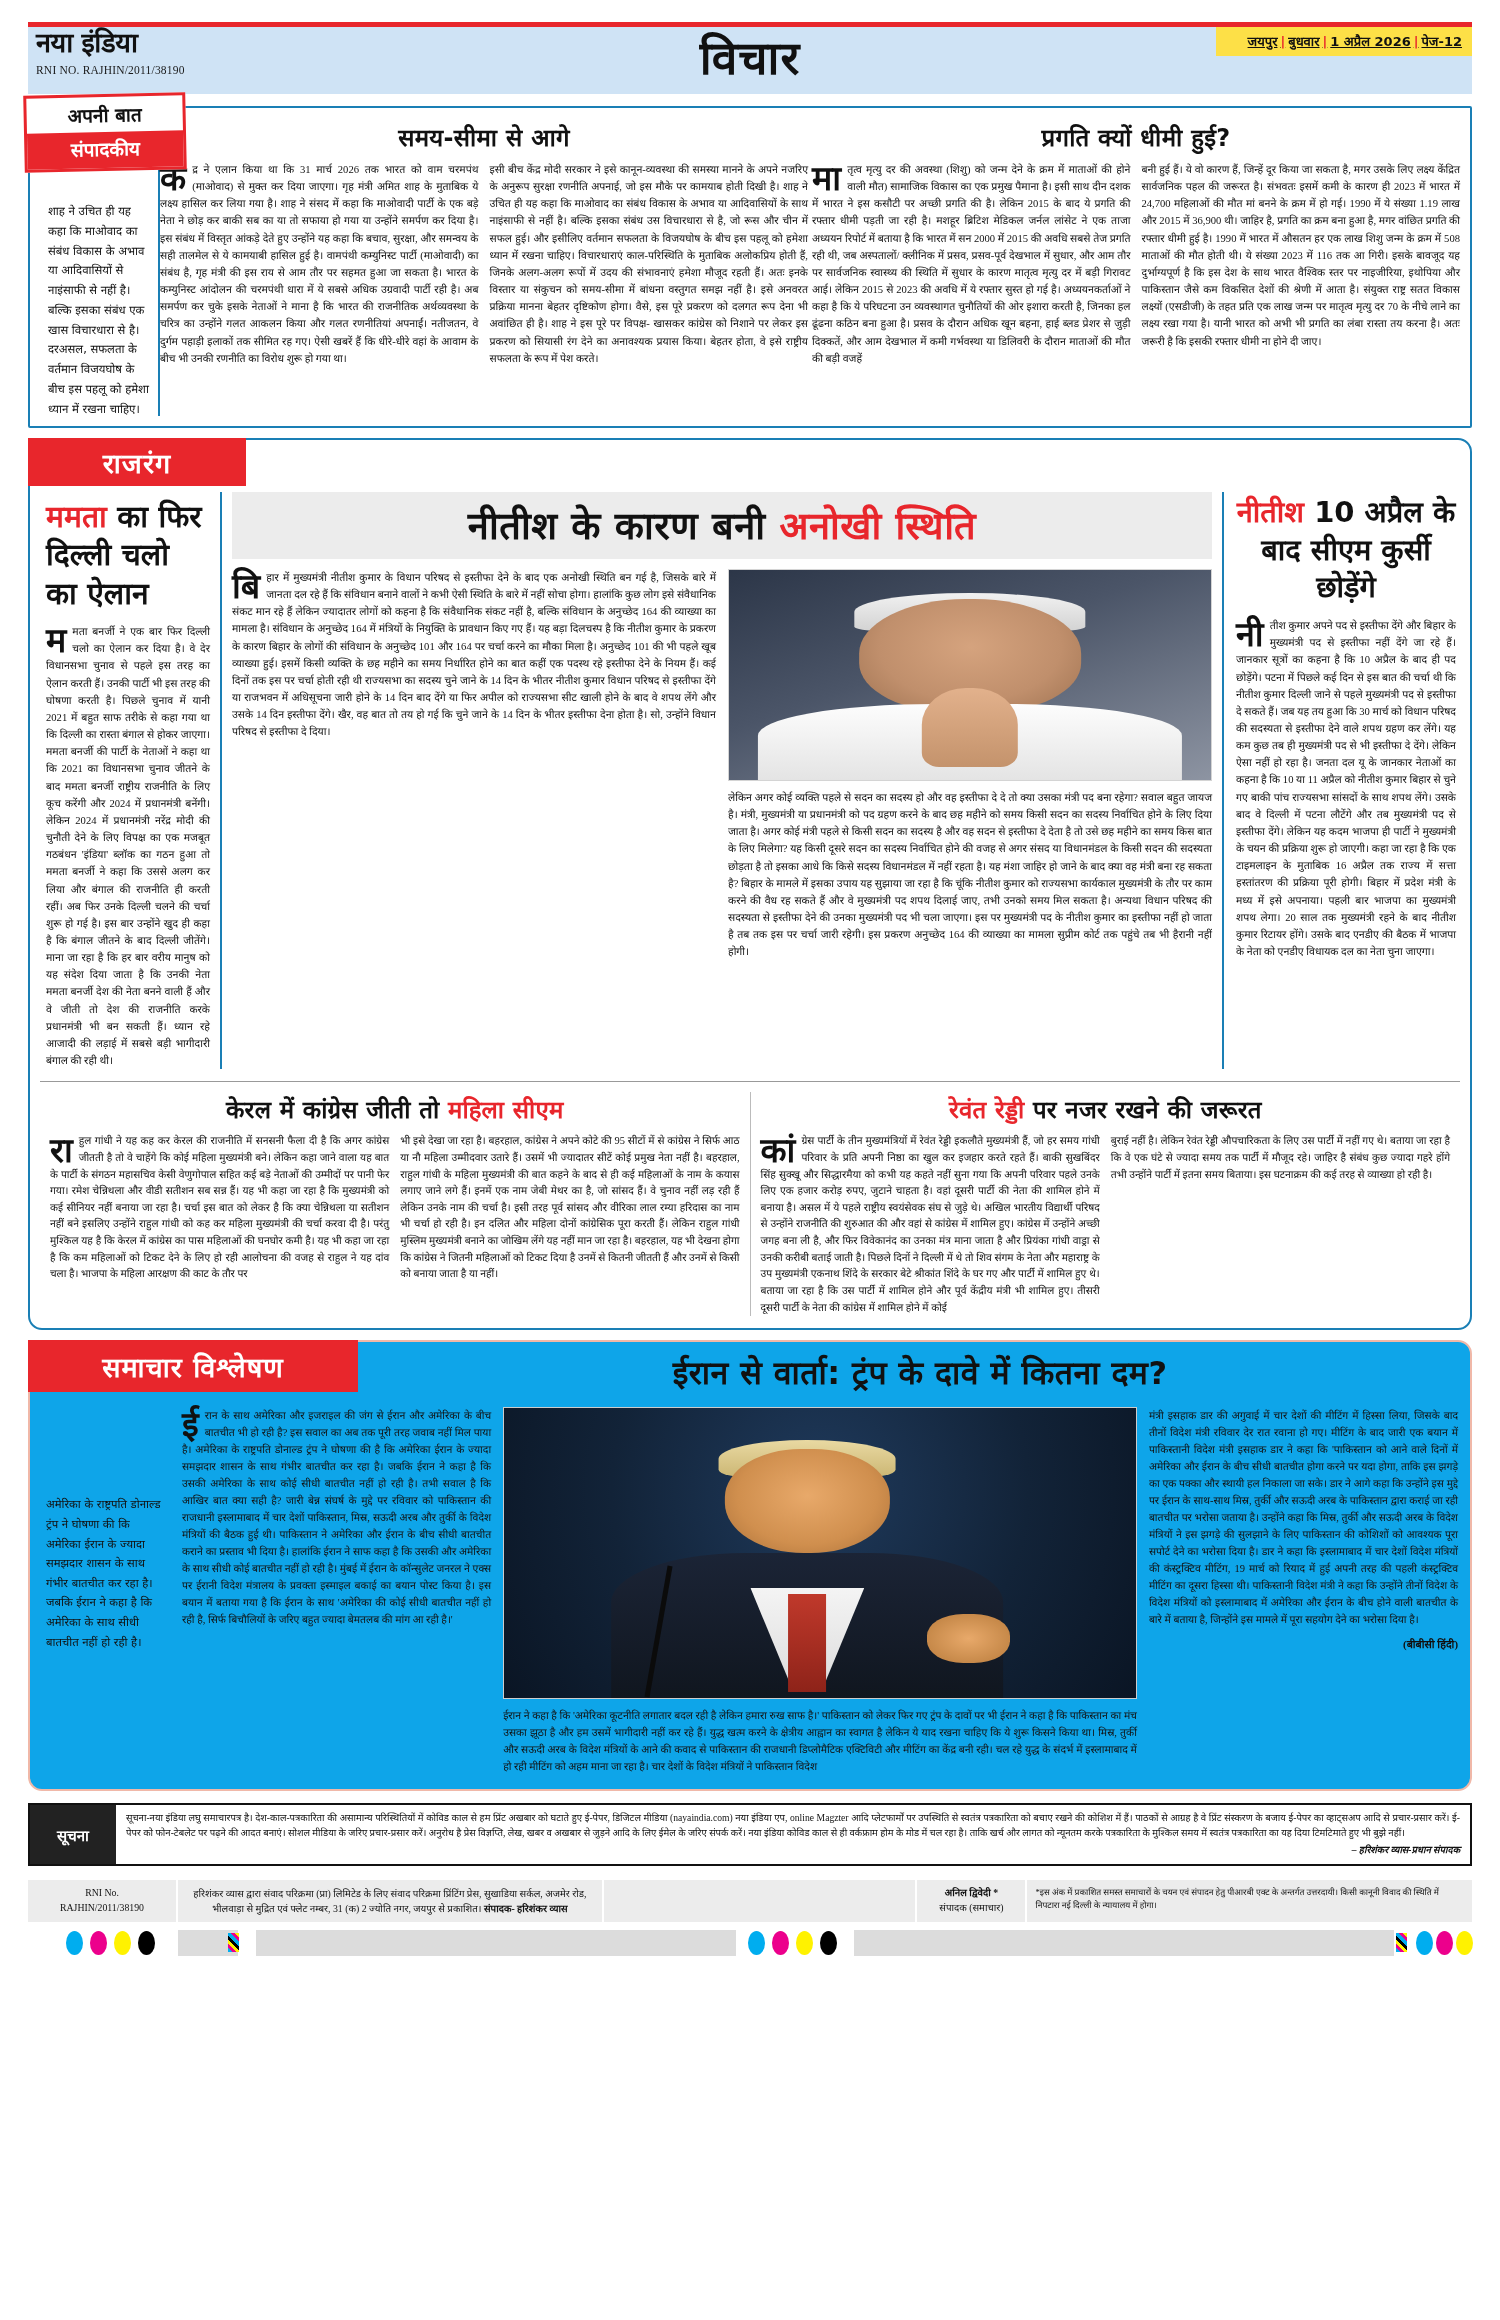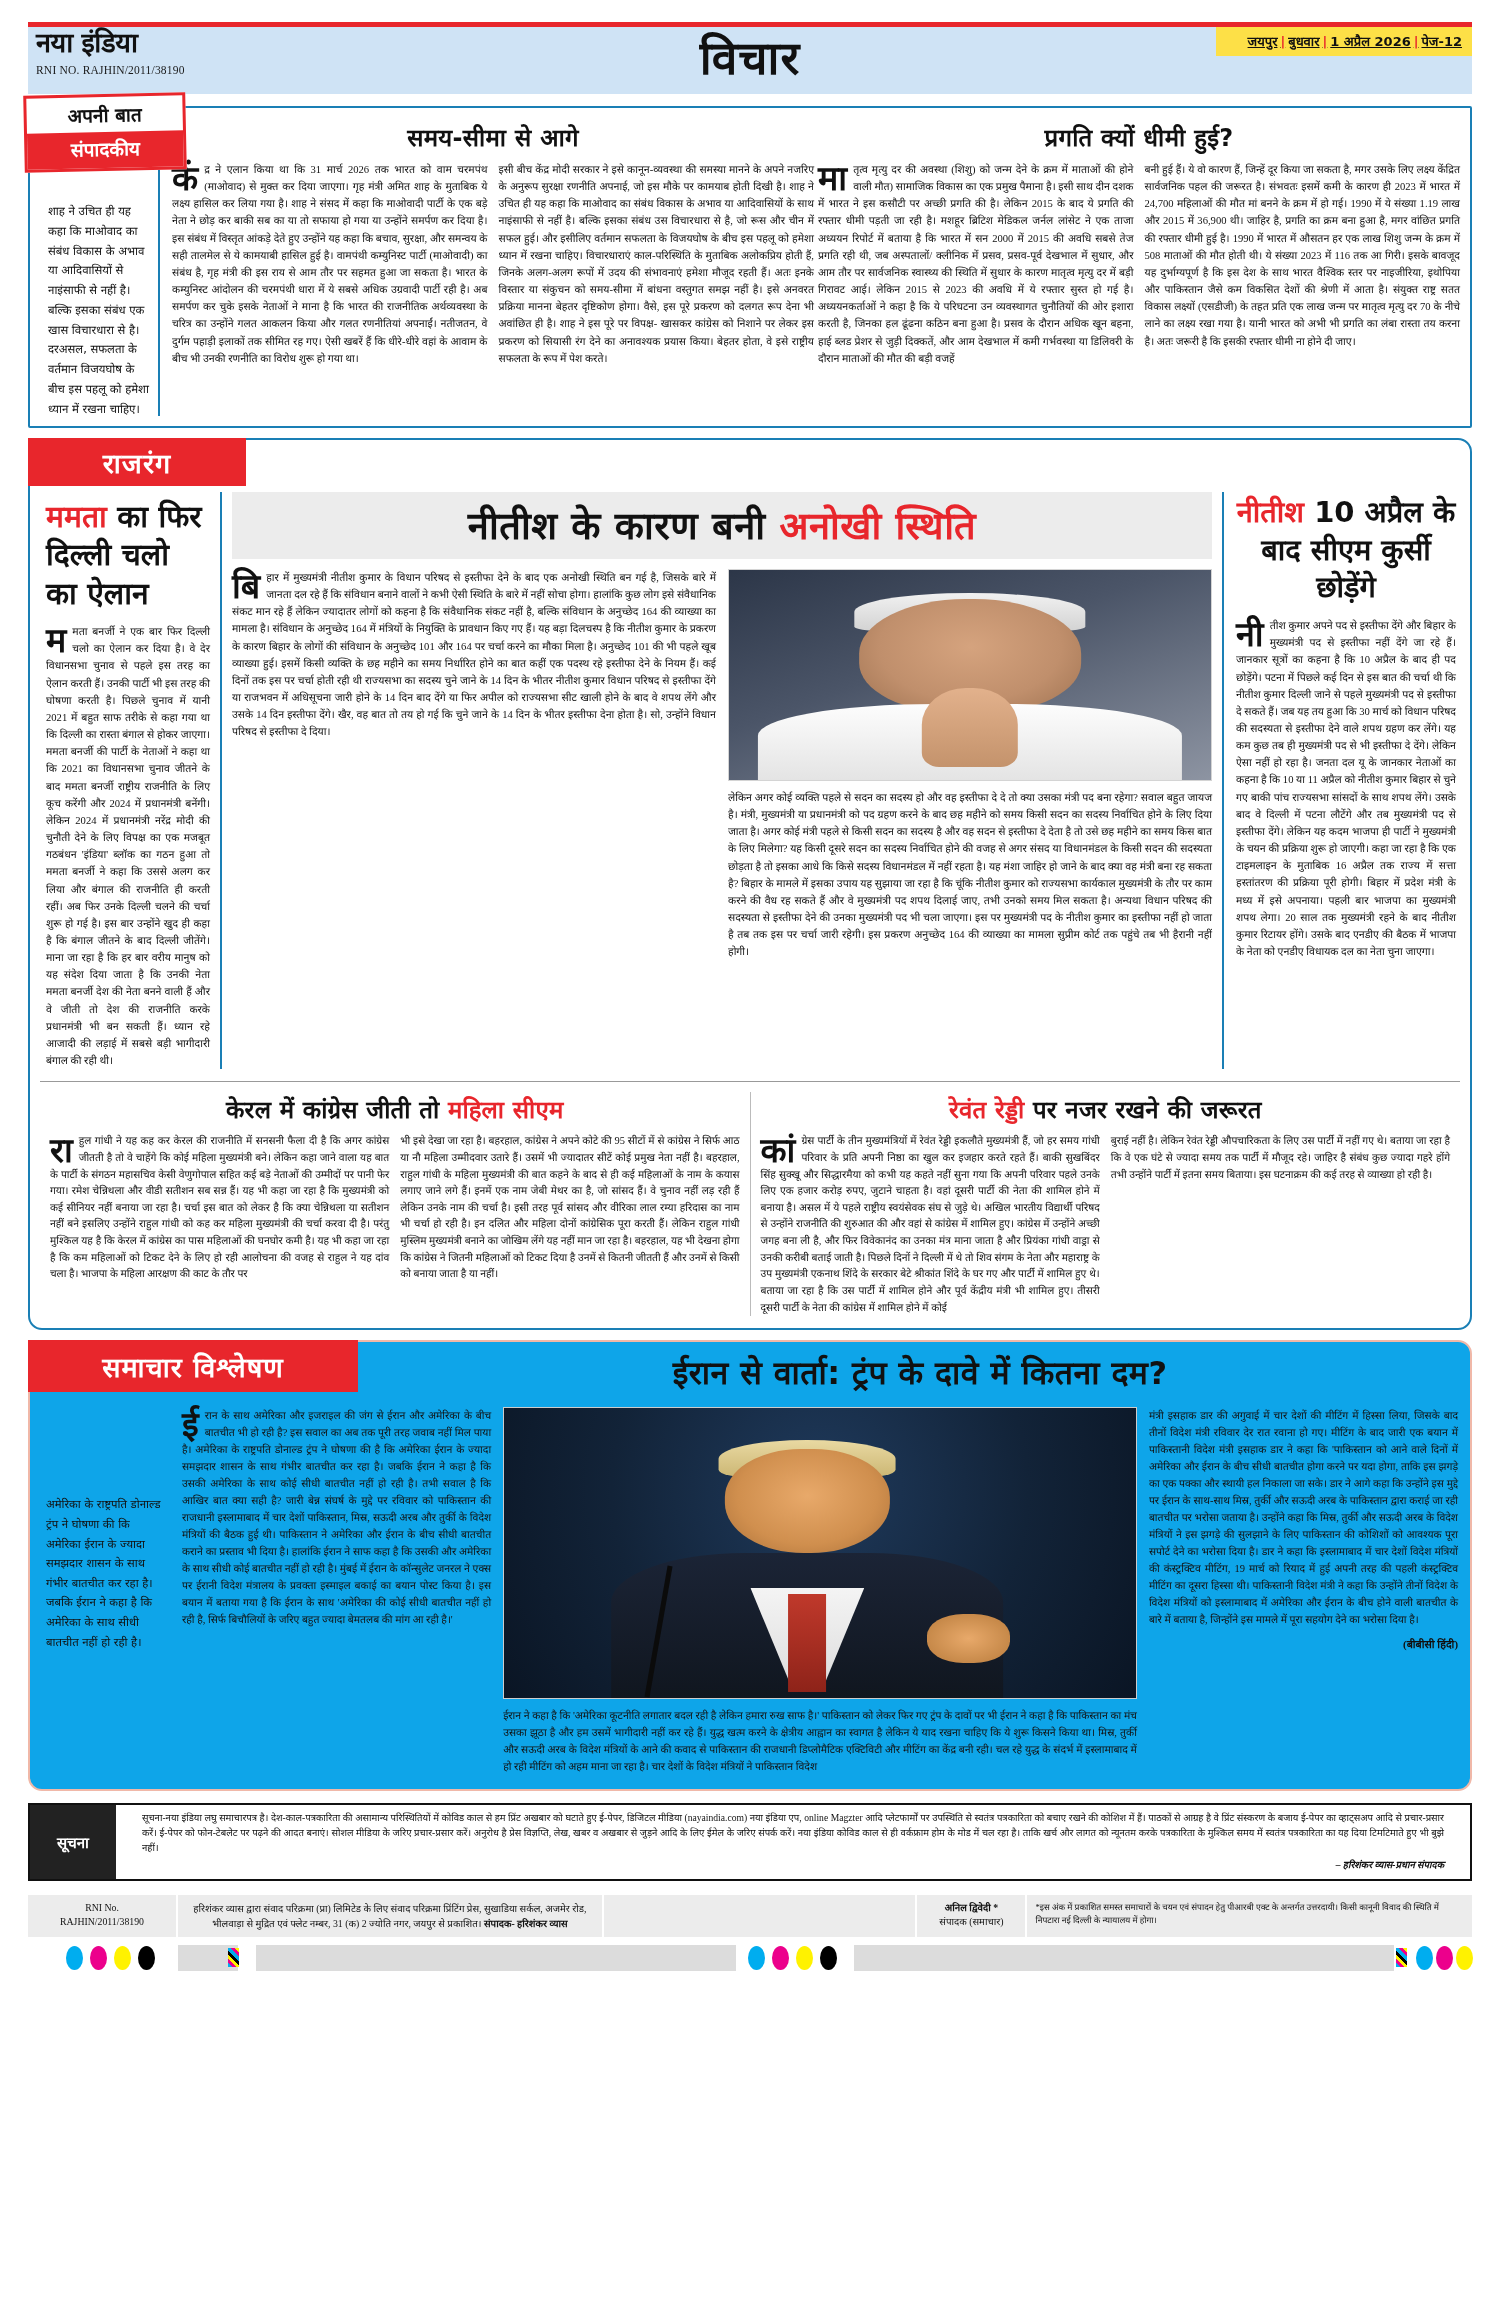--- a/index.html
+++ b/index.html
@@ -87,21 +87,21 @@
   }
 
   
   .edit-wrap { display: flex; padding: 12px 10px 10px 10px; height: 318px; }
   .edit-side {
     width: 120px; flex: 0 0 120px; padding: 82px 8px 0 8px;
     border-right: 2px solid #1a7fb5;
     font-family: "DejaVu Sans", sans-serif;
     font-size: 11.5px; line-height: 1.72; color:#111;
   }
-  .edit-main { flex: 1; display:flex; gap: 4px; padding-left: 12px;}
+  .edit-main { flex: 1; display:flex; gap: 4px; }
   .edit-col { flex: 1; }
   .edit-head {
     font-family: "DejaVu Sans", sans-serif; font-weight: bold;
     font-size: 24px; color: #111; text-align:center; margin-bottom: 8px;
     letter-spacing: 0.3px;
   }
   .edit-body { display:flex; gap: 11px; }
   .edit-body .c { flex:1; font-size: 10.6px; line-height: 1.62; text-align: justify; color:#111; }
   .dropcap {
     float:left; font-family:"DejaVu Sans",sans-serif; font-weight:bold;
@@ -251,21 +251,21 @@
   .notice {
     margin: 12px 28px 0; border: 2px solid #111; background:#fff;
     display:flex; min-height: 62px;
   }
   .notice-badge {
     width: 86px; flex:0 0 86px; background:#222; color:#fff;
     font-family:"DejaVu Sans",sans-serif; font-weight:bold; font-size:15px;
     display:flex; align-items:center; justify-content:center;
   }
   .notice-text {
-    flex:1; padding: 6px 26px; font-size: 9.6px; line-height:1.55; text-align:justify; color:#111;
+    flex:1; padding: 6px 10px; font-size: 9.6px; line-height:1.55; text-align:justify; color:#111;
   }
   .notice-sign { text-align:right; font-weight:bold; font-style:italic; margin-top:2px; }
 
   
   .imprint { margin: 14px 28px 0; display:flex; font-size: 9.8px; color:#111; }
   .imp-cell { background:#ececec; padding: 6px 8px; }
   .imp-rni { width: 148px; flex:0 0 148px; text-align:center; line-height:1.5; margin-right:2px;}
   .imp-print { flex: 1.38; line-height:1.55; text-align:center; margin-right:2px;}
   .imp-blank { flex: 1.0; margin-right:2px;}
   .imp-ed { width: 108px; flex:0 0 108px; text-align:center; line-height:1.5; margin-right:2px;}

